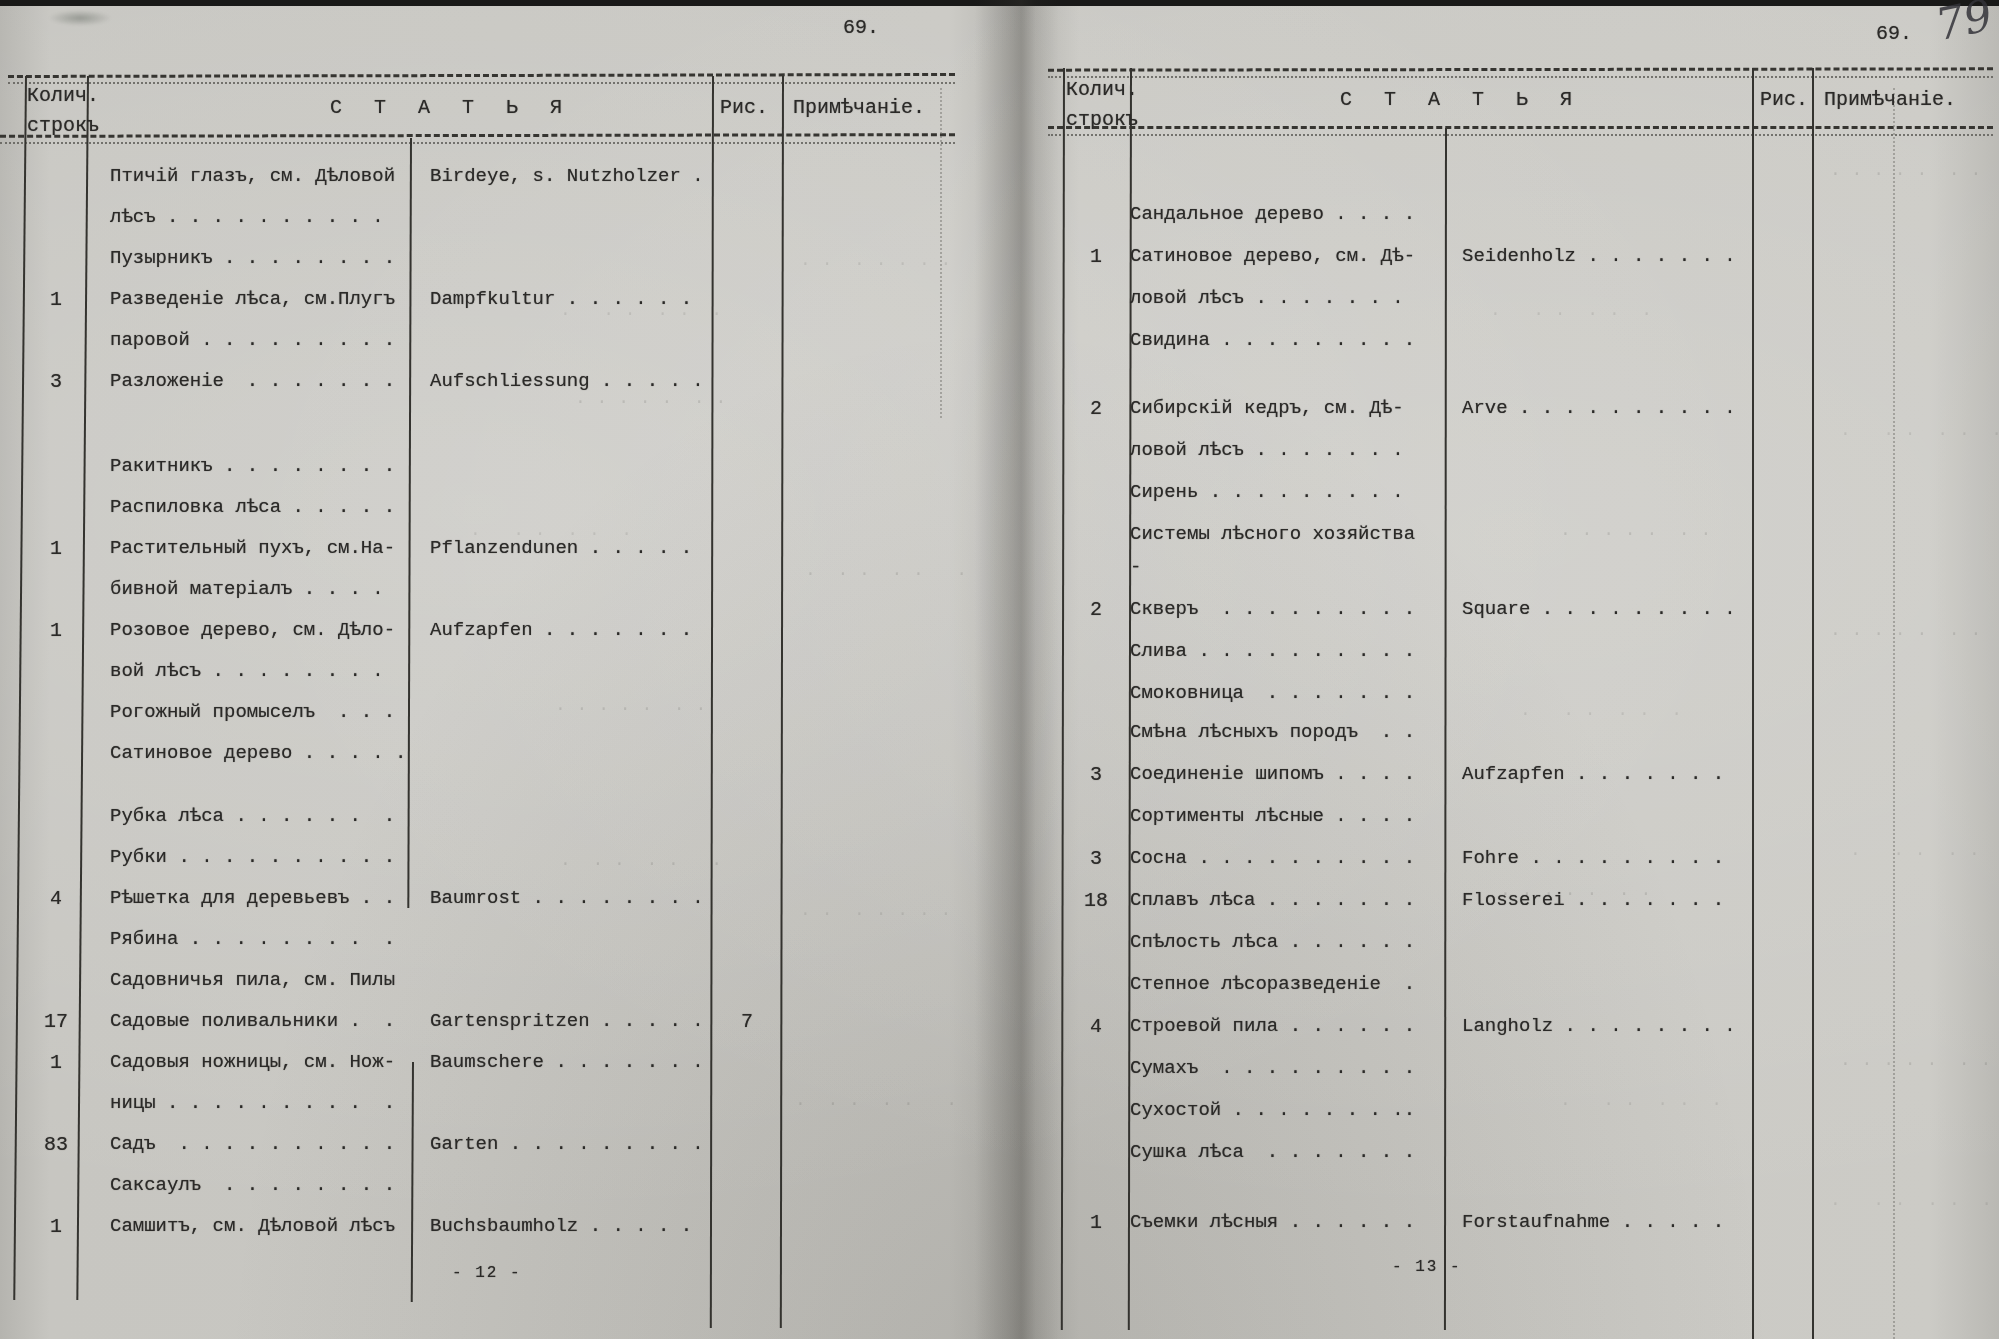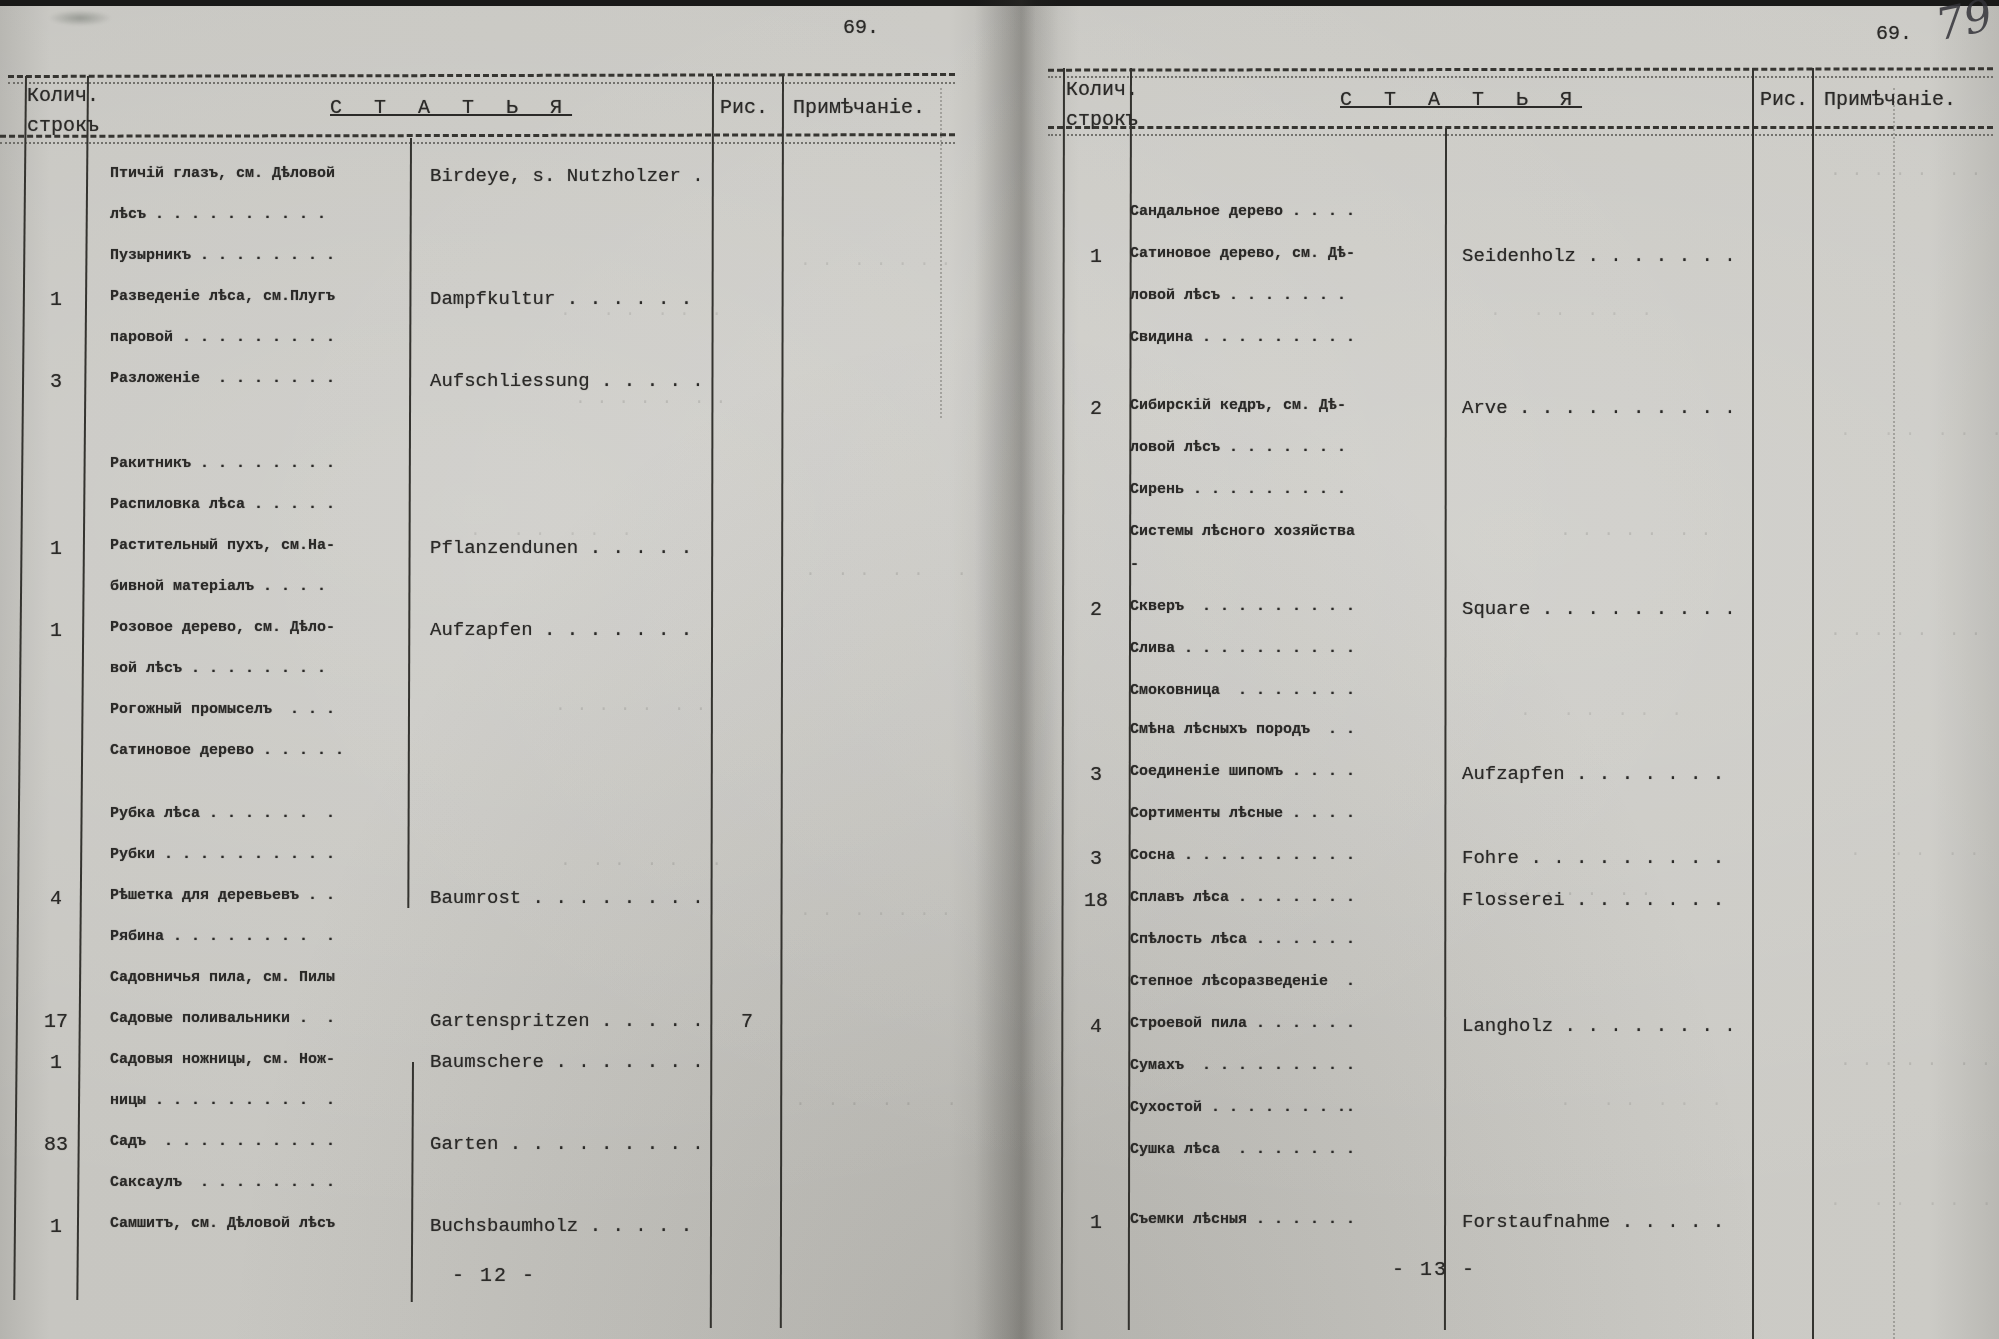--- a/index.html
+++ b/index.html
@@ -11,28 +11,28 @@
       radial-gradient(ellipse at 50% 108%, rgba(70,68,62,.18), transparent 55%),
       linear-gradient(90deg,#b5b4af 0,#c7c6c1 2.5%,#c9c8c3 47.5%,#b1b0ab 51.2%,#c9c8c3 54%,#cccbc6 96.5%,#b9b8b3 100%),
       #c7c6c1;
     font-family:"Liberation Mono","DejaVu Sans Mono",monospace;
     color:#2b2a28;
   }
   .topedge{position:absolute;top:0;left:0;width:100%;height:6px;background:#191918;}
   .gutter{position:absolute;top:0;left:975px;width:84px;height:100%;
     background:linear-gradient(90deg,transparent,rgba(62,60,55,.22) 42%,rgba(62,60,55,.30) 55%,rgba(62,60,55,.10) 72%,transparent);}
   .t{position:absolute;white-space:pre;color:#2b2a28;text-shadow:0 0 1px rgba(35,34,32,.6);}
-  .ru{font-size:15px;font-weight:bold;}
+  .ru{font-size:19px;}
   .de{font-size:19px;}
   .cnt{font-size:20px;text-align:center;}
   .fig{font-size:20px;text-align:center;}
   .hdr{font-size:20px;}
-  .statya{letter-spacing:10px;font-size:20px;text-decoration:underline;}
+  .statya{letter-spacing:10px;font-size:20px;}
   .pagenum{font-size:20px;}
-  .footer{font-size:20px;letter-spacing:2px;}
+  .footer{font-size:16px;letter-spacing:2px;}
   .vline{position:absolute;width:2px;background:#34332f;transform-origin:top center;}
   .vdot{position:absolute;width:0;border-left:2px dotted #6d6c67;opacity:.45;transform-origin:top center;}
   .hdash{position:absolute;height:0;border-top:3px dashed #363531;}
   .hdot{position:absolute;height:0;border-top:2px dotted #55544f;opacity:.75;}
   .row{position:absolute;left:0;top:0;width:100%;height:0;}
   .row span{position:absolute;top:0;}
   .pg-left .cnt{left:24px;width:64px;}
   .pg-left .ru{left:110px;}
   .pg-left .de{left:430px;}
   .pg-left .fig{left:712px;width:70px;}

